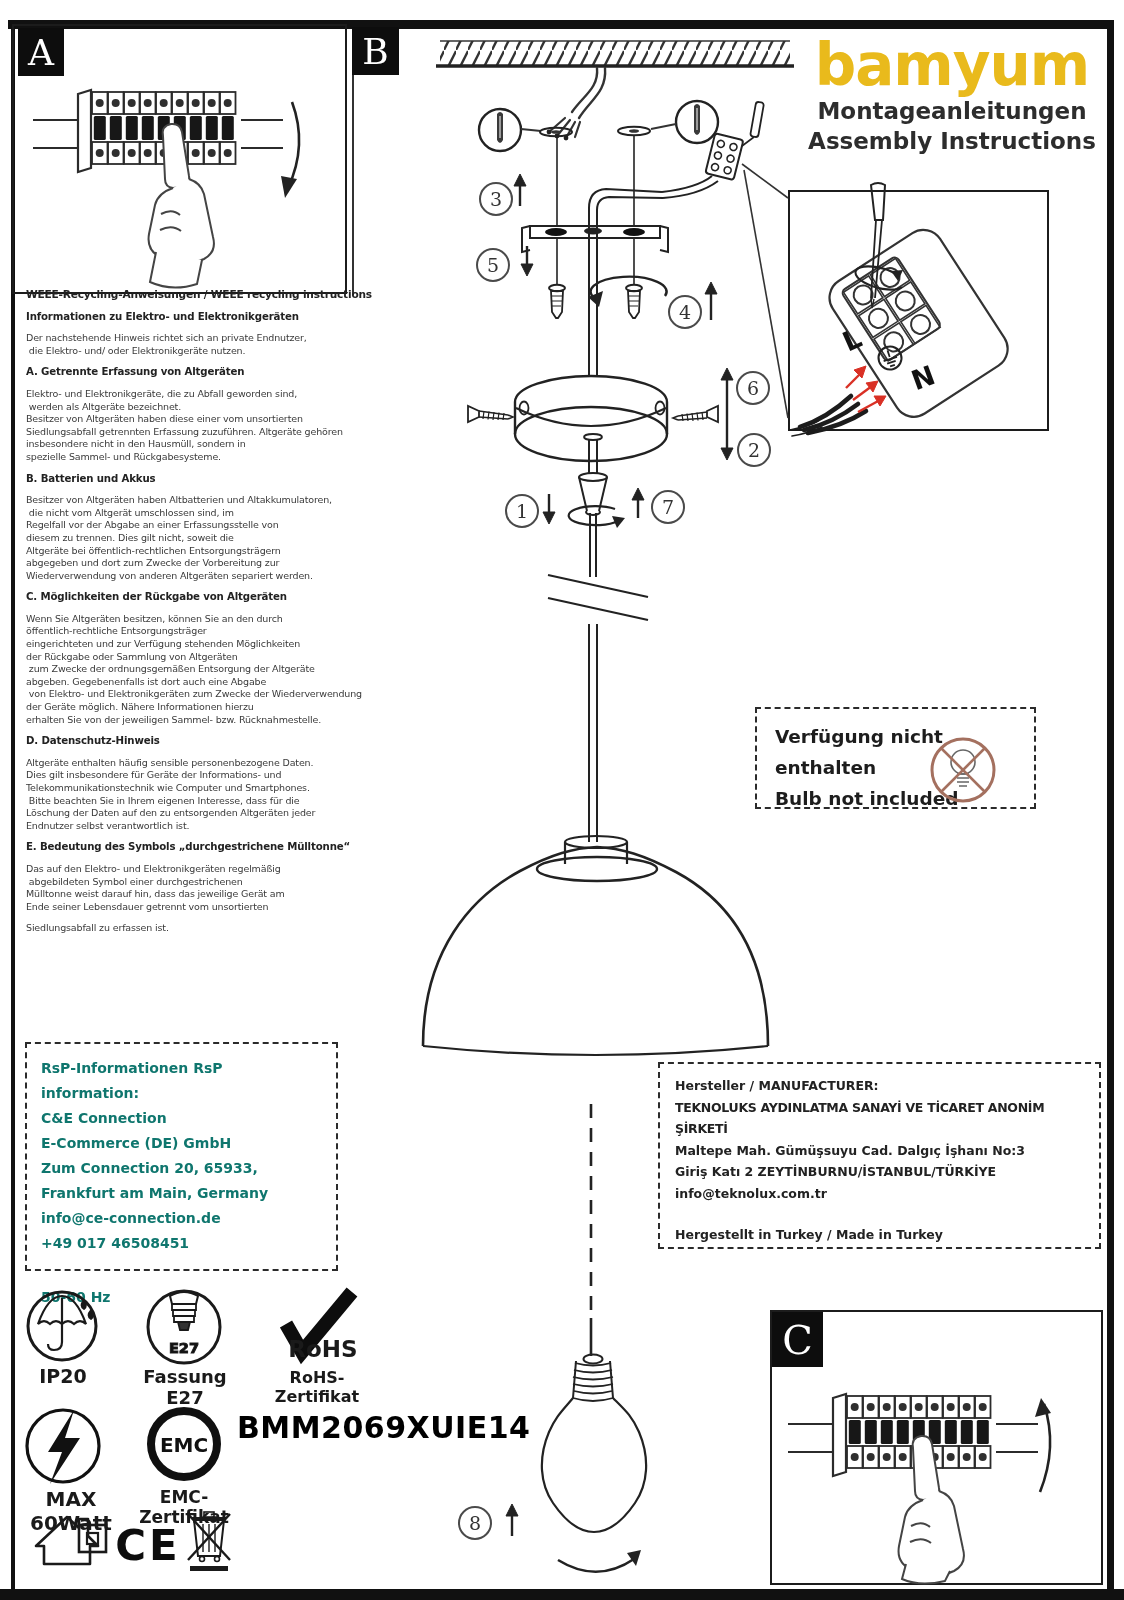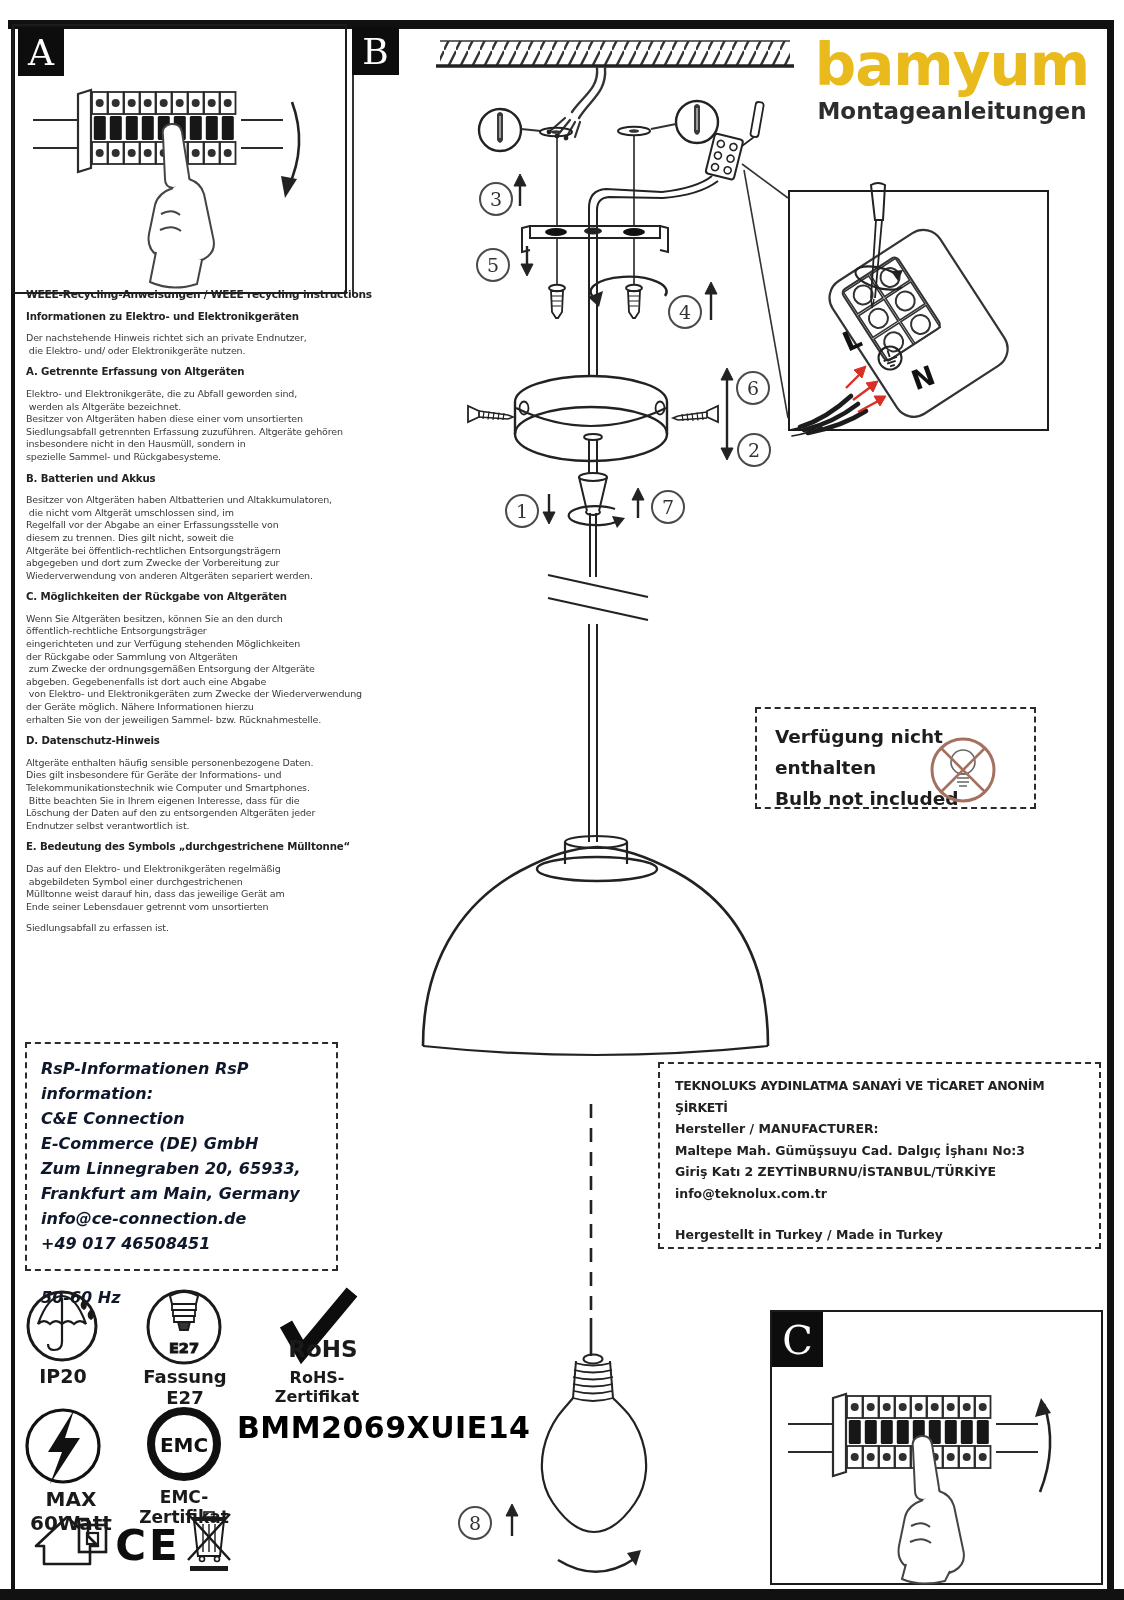--- a/index.html
+++ b/index.html
@@ -16,21 +16,21 @@
   .weee{position:absolute;left:26px;top:288px;width:352px;font-size:9.5px;line-height:12.6px;
         color:#3a3a3a;letter-spacing:-0.15px;}
   .w-title{font-weight:bold;font-size:10.6px;color:#222;letter-spacing:-0.2px;margin-bottom:10px;white-space:pre;}
   .w-h{font-weight:bold;font-size:10.2px;color:#222;margin:9px 0;white-space:pre;}
   .w-b{white-space:pre;margin:0 0 9px 0;}
   
   .brand{position:absolute;left:798px;top:34px;width:308px;text-align:center;}
   .brand .logo{font-size:58px;font-weight:800;letter-spacing:-1px;line-height:62px;}
   .brand .sub{font-size:23px;font-weight:600;color:#2d2d2d;line-height:30px;}
   
-  .rsp{padding:12px 14px;font-size:16px;font-weight:600;line-height:25px;color:#0f172a;font-style:italic;}
+  .rsp{padding:12px 14px;font-size:14px;font-weight:600;line-height:25px;color:#0f766e;}
   .man{padding:11px 15px;font-size:12.5px;font-weight:700;line-height:21.5px;color:#222;}
   .bulbnote{padding:12px 0 0 18px;font-size:18.5px;font-weight:600;line-height:31px;color:#1d1d1d;}
   
   .cert{position:absolute;font-weight:700;color:#1a1a1a;text-align:center;}
   .code{position:absolute;left:237px;top:1410px;font-size:30px;font-weight:800;letter-spacing:0.5px;color:#000;}
   
   .badge{position:absolute;width:30px;height:30px;border:2px solid #4a4a4a;border-radius:50%;
          display:flex;align-items:center;justify-content:center;
          font-family:"DejaVu Serif","Liberation Serif",serif;font-size:19px;color:#333;background:#fff;}
   svg text{font-family:"DejaVu Sans","Liberation Sans",sans-serif;}
@@ -54,31 +54,31 @@
     <div class="bulbnote">
       <div>Verfügung nicht enthalten</div>
       <div>Bulb not included</div>
     </div>
   </div>
   <div class="dashed-box" style="left:25px;top:1042px;width:313px;height:229px;">
     <div class="rsp">
       <div>RsP-Informationen RsP information:</div>
       <div>C&amp;E Connection</div>
       <div>E-Commerce (DE) GmbH</div>
-      <div>Zum Linnegraben 20, 65933,</div>
+      <div>Zum Connection 20, 65933,</div>
       <div>Frankfurt am Main, Germany</div>
       <div>info@ce-connection.de</div>
       <div>+49 017 46508451</div>
       <div style="margin-top:29px;">50-60 Hz</div>
     </div>
   </div>
   <div class="dashed-box" style="left:658px;top:1062px;width:443px;height:187px;border-width:2px;">
     <div class="man">
+      <div>Hersteller / MANUFACTURER:</div>
       <div style="letter-spacing:-0.3px;">TEKNOLUKS AYDINLATMA SANAYİ VE TİCARET ANONİM ŞİRKETİ</div>
-      <div>Hersteller / MANUFACTURER:</div>
       <div>Maltepe Mah. Gümüşsuyu Cad. Dalgıç İşhanı No:3</div>
       <div>Giriş Katı 2 ZEYTİNBURNU/İSTANBUL/TÜRKİYE</div>
       <div>info@teknolux.com.tr</div>
       <div style="margin-top:20px;">Hergestellt in Turkey / Made in Turkey</div>
     </div>
   </div>
 
   <svg class="abs" style="left:0;top:0;" width="1124" height="1600" viewBox="0 0 1124 1600">
     <defs>
       <pattern id="hatch" patternUnits="userSpaceOnUse" width="12" height="25">
@@ -400,20 +400,21 @@
     </g>
   </svg>
 
   <div class="sec-label" style="left:18px;top:28px;width:46px;height:48px;font-size:36px;">A</div>
   <div class="sec-label" style="left:352px;top:27px;width:47px;height:48px;font-size:36px;">B</div>
   <div class="sec-label" style="left:772px;top:1312px;width:51px;height:55px;font-size:40px;">C</div>
 
   <div class="brand">
     <div class="logo" style="color:#e9ba1c;">bamyum</div>
     <div class="sub">Montageanleitungen</div>
+    <div class="sub">Assembly Instructions</div>
   </div>
 
   <div class="weee">
     <div class="w-title">WEEE-Recycling-Anweisungen / WEEE recycling instructions</div>
     <div class="w-h">Informationen zu Elektro- und Elektronikgeräten</div>
     <div class="w-b">Der nachstehende Hinweis richtet sich an private Endnutzer,
  die Elektro- und/ oder Elektronikgeräte nutzen.</div>
     <div class="w-h">A. Getrennte Erfassung von Altgeräten</div>
     <div class="w-b">Elektro- und Elektronikgeräte, die zu Abfall geworden sind,
  werden als Altgeräte bezeichnet.

